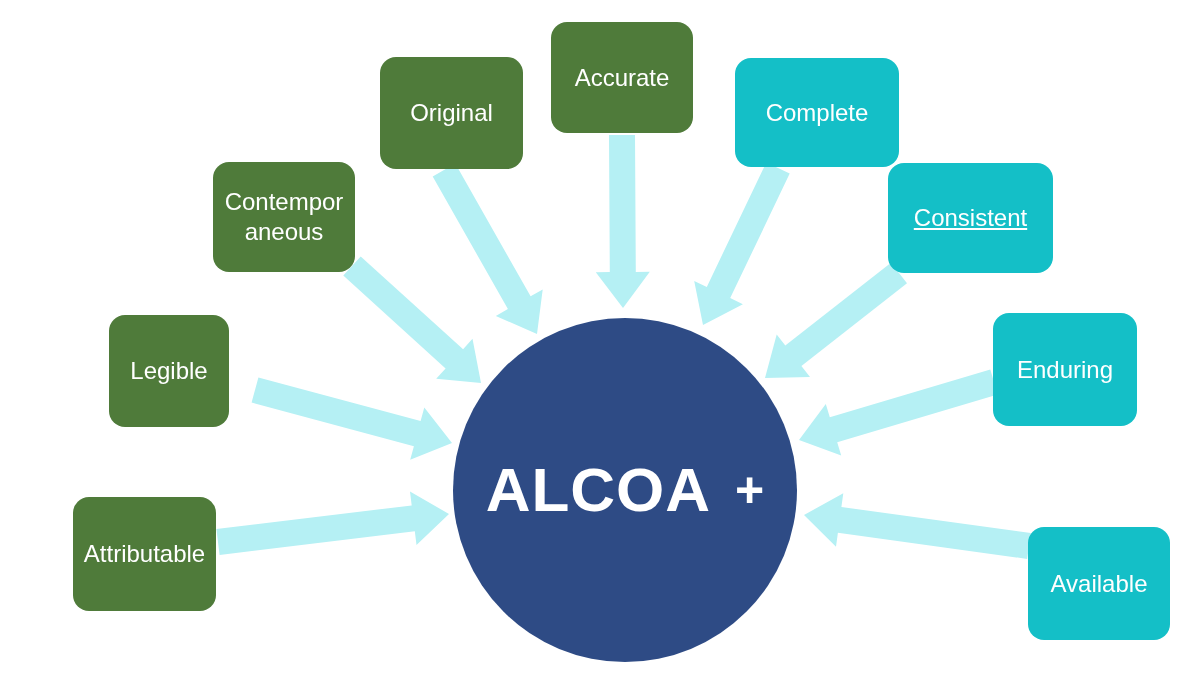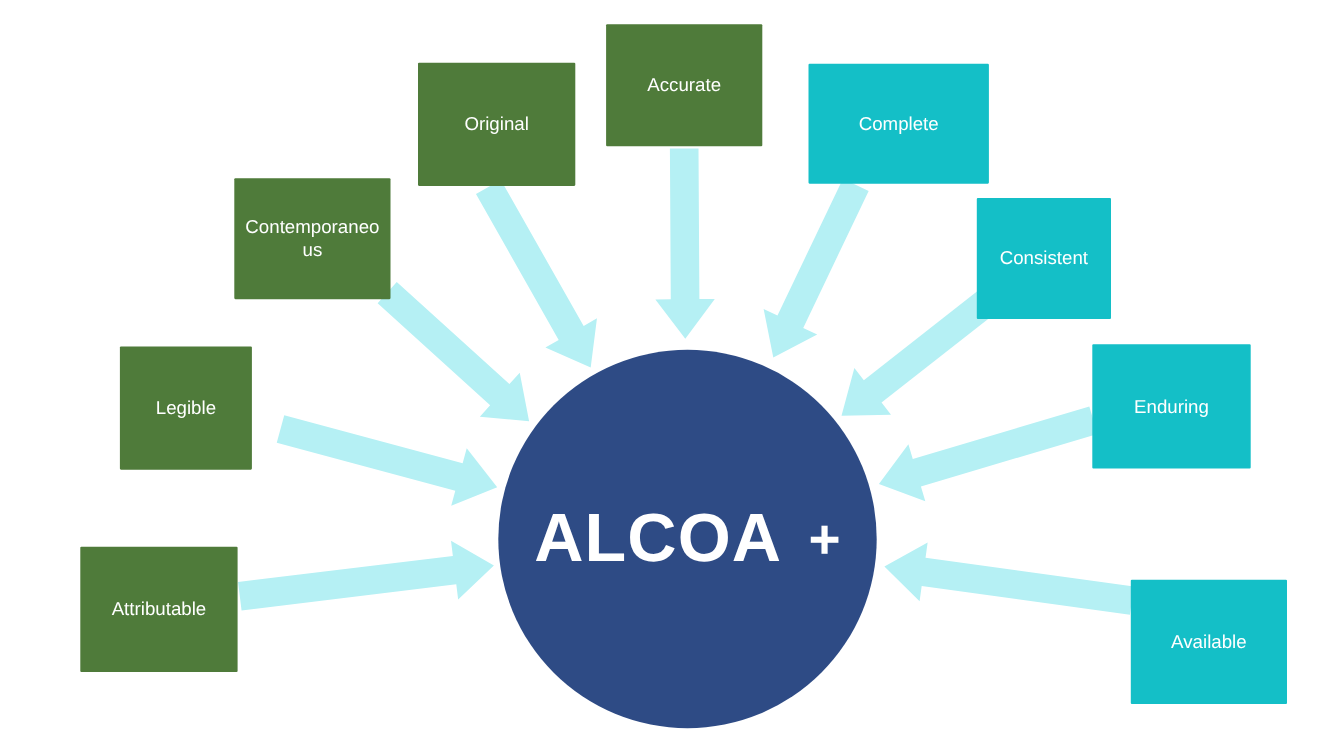--- a/index.html
+++ b/index.html
@@ -18,27 +18,27 @@
   .arrows {
     position: absolute;
     left: 0;
     top: 0;
     width: 1200px;
     height: 676px;
     display: block;
   }
   .node {
     position: absolute;
-    border-radius: 1px;
+    border-radius: 16px;
     display: flex;
     align-items: center;
     justify-content: center;
     text-align: center;
     color: var(--label-text, #ffffff);
-    font-size: 17px;
+    font-size: 24px;
     line-height: 1.25;
     box-sizing: border-box;
     padding: 6px 8px;
   }
   .node.green { background: var(--green-box, #4f7b3a); }
   .node.teal  { background: var(--teal-box, #14bfc7); }
   .node .lbl {
     display: inline-block;
     max-width: 126px;
     overflow-wrap: anywhere;
@@ -103,21 +103,21 @@
   </div>
 
   <div class="node green" style="left:551px; top:22px;  width:142px; height:111px;">
     <span class="lbl">Accurate</span>
   </div>
 
   <div class="node teal" style="left:735px; top:58px;  width:164px; height:109px;">
     <span class="lbl">Complete</span>
   </div>
 
-  <div class="node teal" style="left:888px; top:180px; width:122px; height:110px;">
+  <div class="node teal" style="left:888px; top:163px; width:165px; height:110px;text-decoration:underline;">
     <span class="lbl">Consistent</span>
   </div>
 
   <div class="node teal" style="left:993px; top:313px; width:144px; height:113px;">
     <span class="lbl">Enduring</span>
   </div>
 
   <div class="node teal" style="left:1028px; top:498px; width:142px; height:113px;margin-top:29px;">
     <span class="lbl">Available</span>
   </div>

